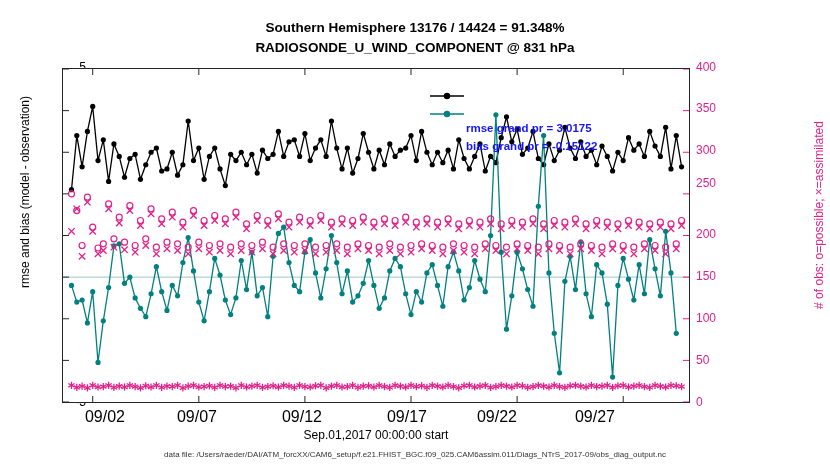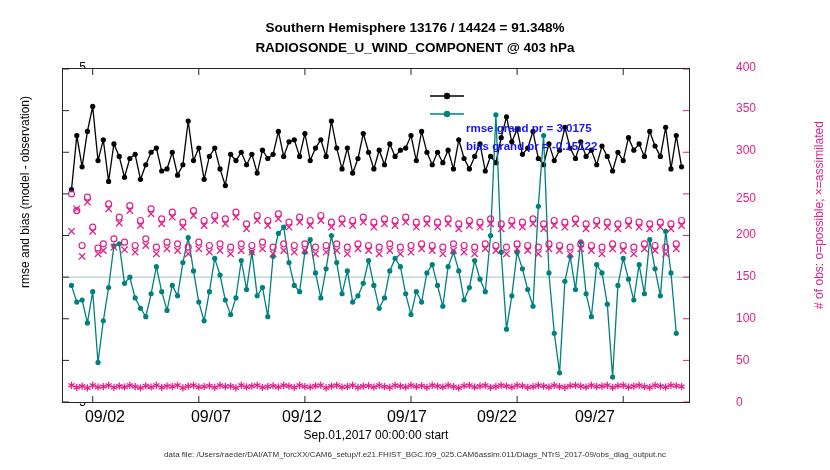--- a/index.html
+++ b/index.html
@@ -77,21 +77,20 @@
     transform: translateY(-8px);
   }
   .ytick-right {
     position: absolute;
     left: 696px;
     width: 46px;
     text-align: left;
     font-size: 12px;
     color: #e0218a;
     transform: translateY(-8px);
-    margin-left: 40px;
   }
   .xtick {
     position: absolute;
     top: 408px;
     width: 70px;
     text-align: center;
     font-size: 16px;
     color: #000;
     transform: translateX(-35px);
   }
@@ -130,48 +129,48 @@
 
   svg { display: block; }
 </style>
 </head>
 <body>
 
 <div id="figure">
 
   <div class="title-block">
     <span class="title-line">Southern Hemisphere 13176 / 14424 = 91.348%</span>
-    <span class="title-line">RADIOSONDE_U_WIND_COMPONENT @ 403 hPa</span>
+    <span class="title-line">RADIOSONDE_U_WIND_COMPONENT @ 831 hPa</span>
   </div>
 
   <div class="ylabel-left">rmse and bias (model - observation)</div>
   <div class="ylabel-right"># of obs: o=possible; ×=assimilated</div>
 
   <div class="ytick-left" style="top:68px">5</div>
   <div class="ytick-left" style="top:109px">4</div>
   <div class="ytick-left" style="top:151px">3</div>
   <div class="ytick-left" style="top:193px">2</div>
   <div class="ytick-left" style="top:235px">1</div>
   <div class="ytick-left" style="top:277px">0</div>
   <div class="ytick-left" style="top:319px">-1</div>
   <div class="ytick-left" style="top:361px">-2</div>
   <div class="ytick-left" style="top:403px">-3</div>
 
   <div class="ytick-right" style="top:68px">400</div>
   <div class="ytick-right" style="top:109px">350</div>
   <div class="ytick-right" style="top:151px">300</div>
-  <div class="ytick-right" style="top:199px">250</div>
+  <div class="ytick-right" style="top:184px">250</div>
   <div class="ytick-right" style="top:235px">200</div>
   <div class="ytick-right" style="top:277px">150</div>
   <div class="ytick-right" style="top:319px">100</div>
   <div class="ytick-right" style="top:361px">50</div>
   <div class="ytick-right" style="top:403px">0</div>
 
   <div class="xtick" style="left:105px">09/02</div>
-  <div class="xtick" style="left:211px">09/07</div>
+  <div class="xtick" style="left:197px">09/07</div>
   <div class="xtick" style="left:302px">09/12</div>
   <div class="xtick" style="left:407px">09/17</div>
   <div class="xtick" style="left:497px">09/22</div>
   <div class="xtick" style="left:595px">09/27</div>
 
   <div class="xlabel">Sep.01,2017 00:00:00 start</div>
   <div class="datafile">data file: /Users/raeder/DAI/ATM_forcXX/CAM6_setup/f.e21.FHIST_BGC.f09_025.CAM6assim.011/Diags_NTrS_2017-09/obs_diag_output.nc</div>
 
   <div class="plot-area">
     <svg id="plot-svg" width="626" height="333" viewBox="0 0 626 333">

